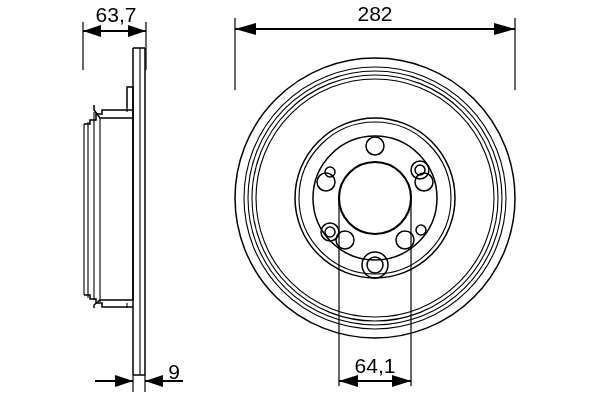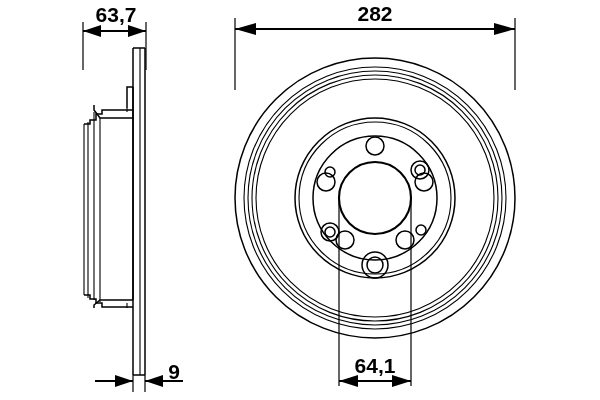--- a/index.html
+++ b/index.html
@@ -10,21 +10,20 @@
   }
   body {
     font-family: "Liberation Sans", sans-serif;
   }
   #drawing-root {
     position: relative;
     width: 600px;
     height: 400px;
     background: #ffffff;
     overflow: hidden;
-    font-weight: bold;
   }
   #drawing-svg {
     position: absolute;
     top: 0;
     left: 0;
     width: 600px;
     height: 400px;
     display: block;
   }
   .dim-text {

